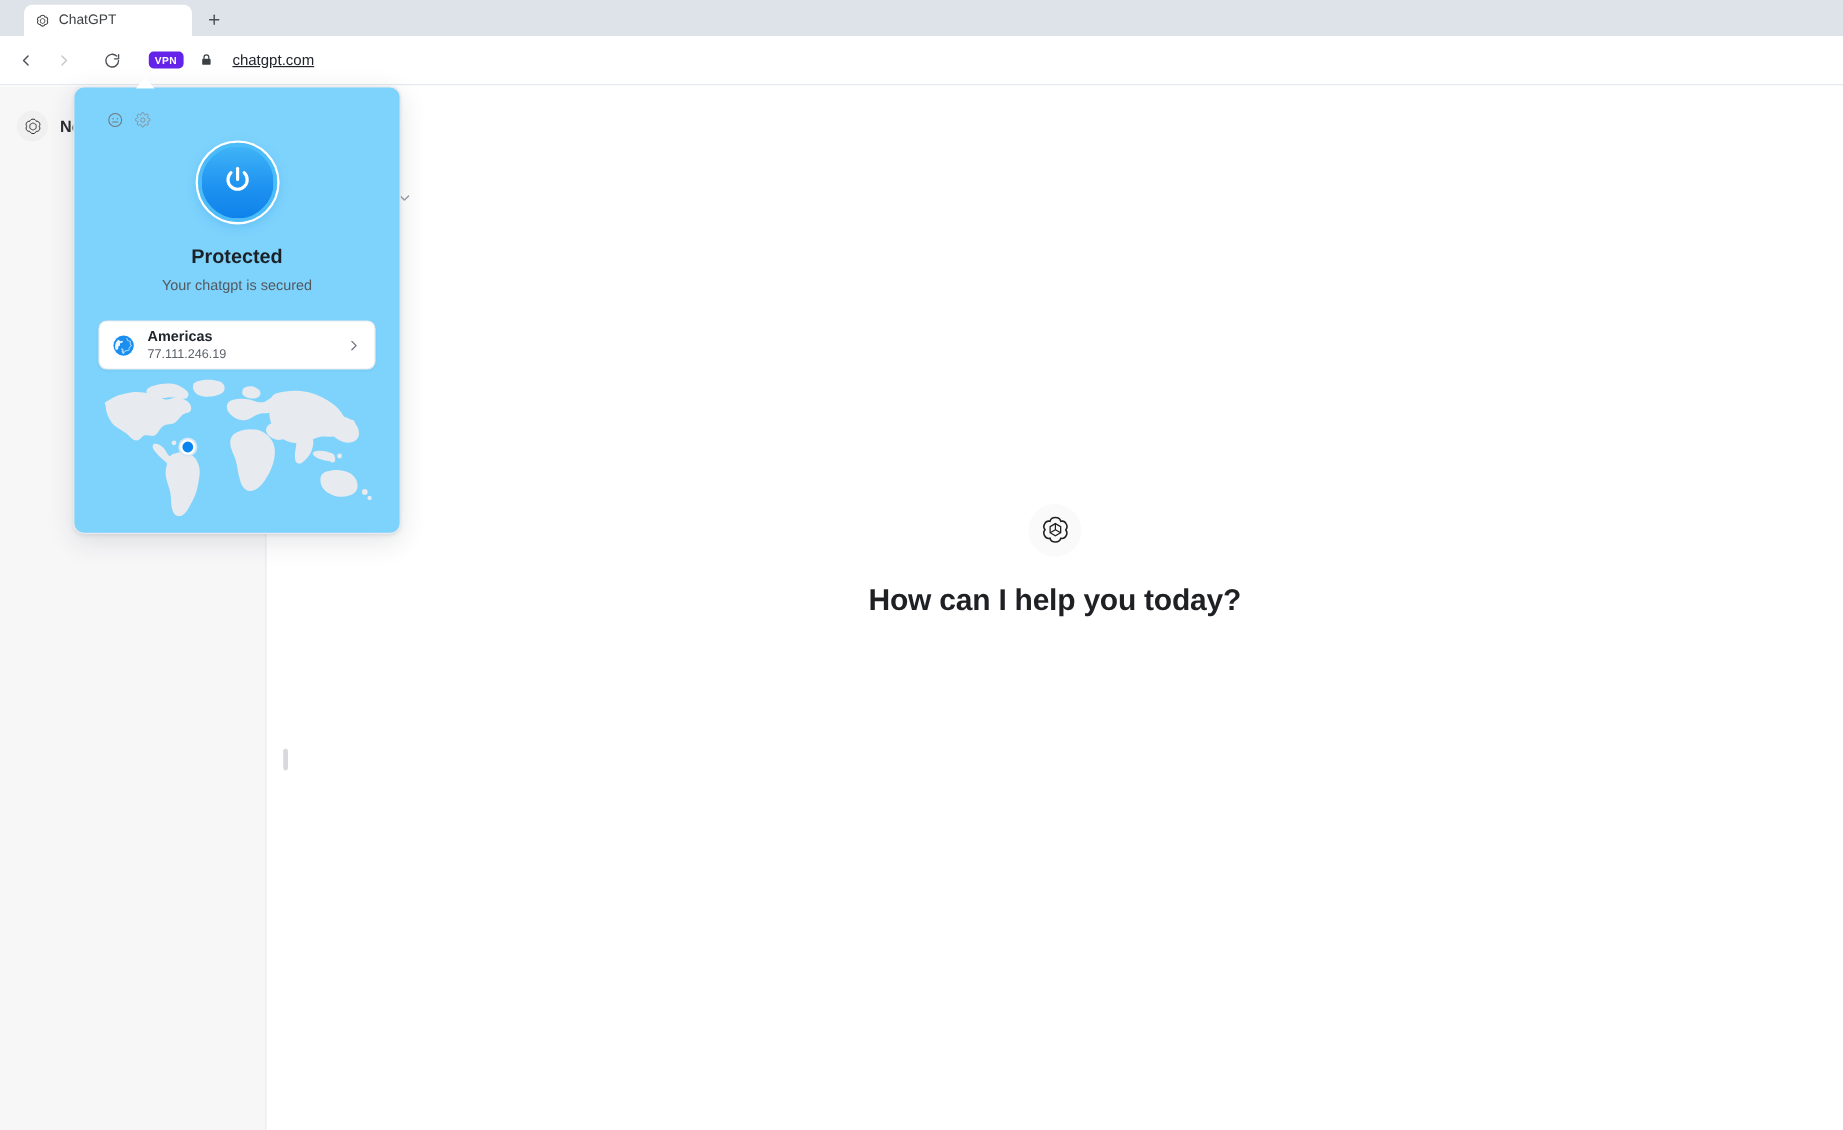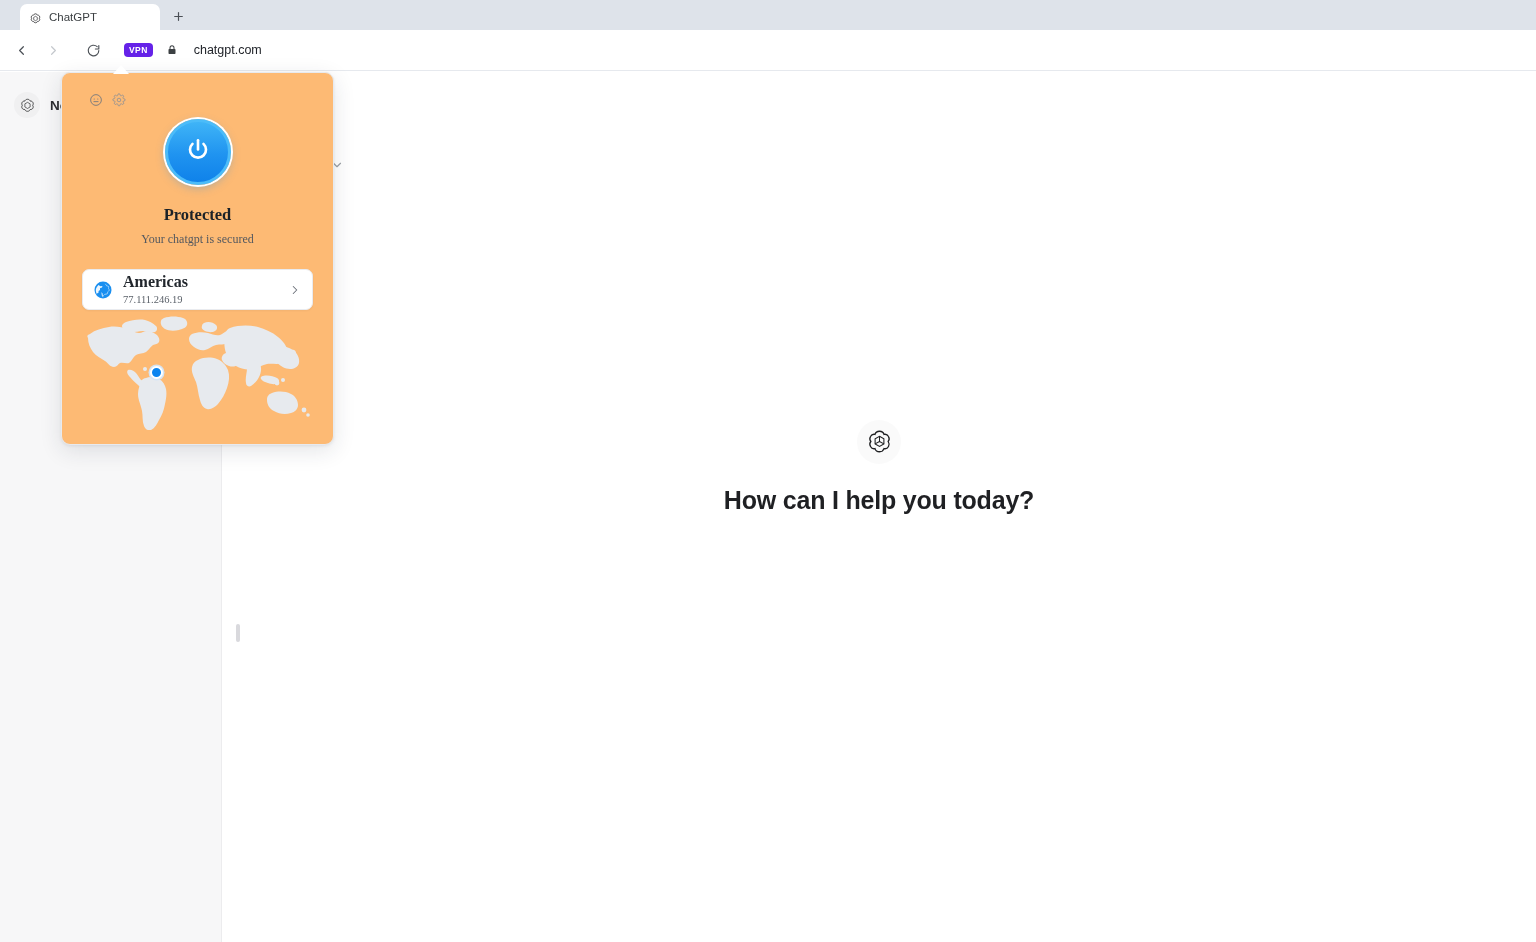--- a/index.html
+++ b/index.html
@@ -57,21 +57,21 @@
     color: #ffffff;
     font-size: 8.5px; font-weight: bold;
     letter-spacing: 0.4px;
     padding: 3px 5px 2.5px;
     border-radius: 4px;
     line-height: 1;
   }
   #lock-icon { margin-left: 11px; display: flex; align-items: center; }
   #url-text {
     margin-left: 14px;
-    font-size: 12.5px; color: #21242a;
+    font-size: 12.5px; color: #21242a; text-decoration: underline;
   }
 
   
   #page {
     position: absolute; top: 72px; left: 0;
     width: 1536px; height: 870px;
     background: #ffffff;
   }
   #sidebar {
     position: absolute; top: 0; left: 0;
@@ -123,26 +123,25 @@
   #greeting-text {
     font-size: 25px; font-weight: 600; color: #1f2023;
     letter-spacing: -0.2px;
   }
 
   
   #vpn-popup {
     position: absolute;
     left: 61px; top: 72px;
     width: 273px; height: 373px;
-    background: #fdba74;
+    background: #7dd3fc;
     border: 1px solid #e8eaee;
     border-radius: 9px;
     box-shadow: 0 6px 22px rgba(30,40,60,0.12), 0 1px 3px rgba(30,40,60,0.08);
     z-index: 40;
-    font-family: Liberation Serif, serif;
   }
   #vpn-popup-arrow {
     position: absolute; left: 51px; top: -8px;
     width: 16px; height: 9px;
     background: #ffffff;
     clip-path: polygon(50% 0, 100% 100%, 0 100%);
   }
   #vpn-popup-header {
     display: flex; align-items: center; gap: 9px;
     padding: 20px 0 0 27px;
@@ -177,21 +176,21 @@
     height: 41px;
     background: #ffffff;
     border: 1px solid #e9ebef;
     border-radius: 7px;
     box-shadow: 0 1px 2px rgba(30,40,60,0.05);
     display: flex; align-items: center;
     padding: 0 10px 0 10px;
     gap: 10px;
   }
   #vpn-location-texts { flex: 1 1 auto; line-height: 1.25; }
-  #vpn-location-name { font-size: 16px; font-weight: 600; color: #21262c; }
+  #vpn-location-name { font-size: 12px; font-weight: 600; color: #21262c; }
   #vpn-location-ip { font-size: 10.5px; color: #5c626a; margin-top: 1px; }
 
   #vpn-map {
     position: absolute; left: 18px; top: 235px;
     width: 237px; height: 122px;
   }
   #vpn-map-dot {
     position: absolute; left: 70px; top: 58px;
     width: 13px; height: 13px; border-radius: 50%;
     background: #0a84f0;

